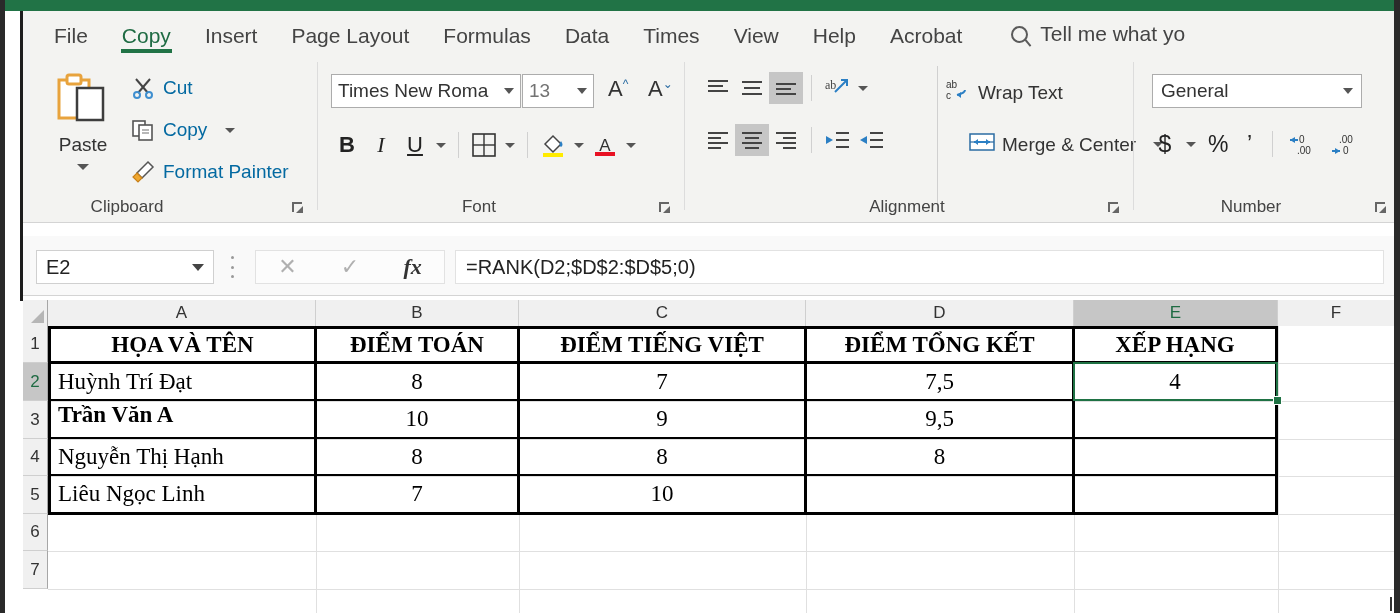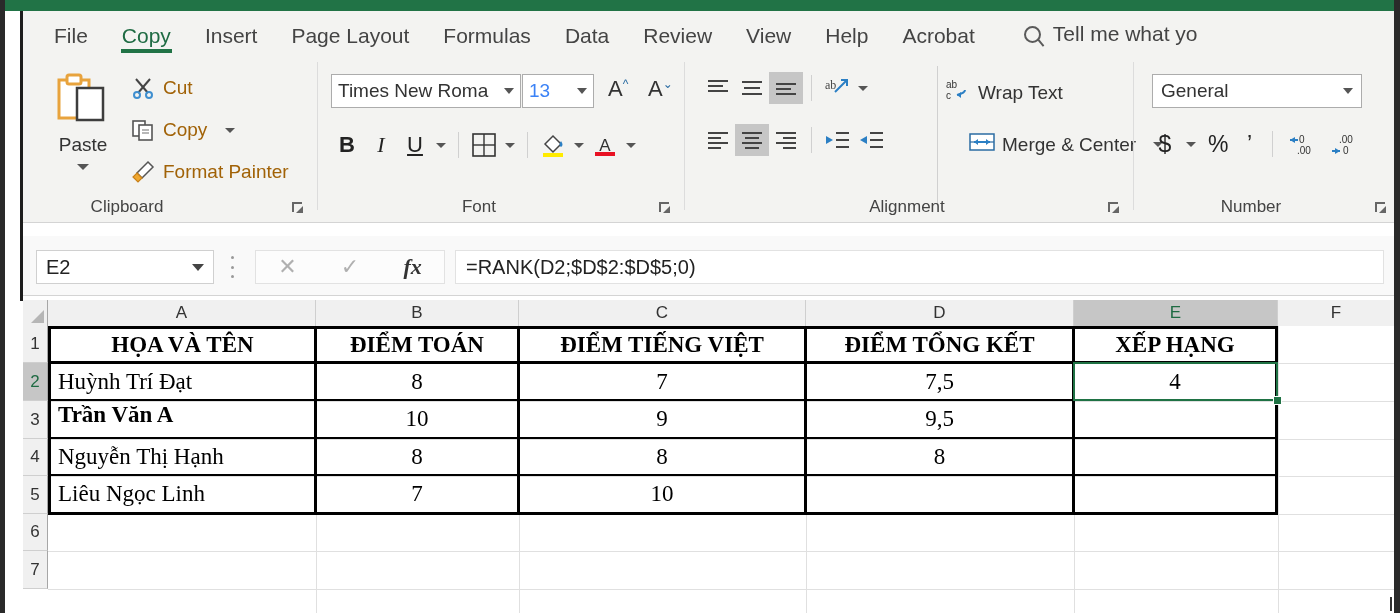--- a/index.html
+++ b/index.html
@@ -38,27 +38,27 @@
   .grp .glabel{ position:absolute; bottom:6px; left:0; width:100%; text-align:center; font-size:17px; color:#444; }
   .sep { position:absolute; top:8px; width:1px; height:148px; background:#dcdcdc; }
   .launcher{ position:absolute; bottom:8px; font-size:13px; color:#666; width:14px; height:14px; }
   .launcher svg{ display:block; }
 
   
   .paste-btn { position:absolute; left:22px; top:14px; width:76px; height:128px; text-align:center; cursor:pointer; }
   .clip-icon { margin:4px auto 0; width:58px; height:58px; position:relative; }
   .paste-label { font-size:19px; color:#333; margin-top:4px; }
   .caret-d { width:0;height:0;border-left:6px solid transparent;border-right:6px solid transparent;border-top:6px solid #555; margin:8px auto 0;}
-  .cmd { position:absolute; display:flex; align-items:center; gap:8px; font-size:19px; color:#a16207; cursor:pointer; white-space:nowrap;}
+  .cmd { position:absolute; display:flex; align-items:center; gap:8px; font-size:19px; color:#0369a1; cursor:pointer; white-space:nowrap;}
   .cmd .ic { width:24px; height:24px; flex:0 0 24px; position:relative;}
   .mini-caret { width:0;height:0;border-left:5px solid transparent;border-right:5px solid transparent;border-top:5px solid #555; display:inline-block; margin-left:10px;}
 
   
   .fontbox { position:absolute; left:11px; top:20px; width:190px; height:34px; border:1px solid #acacac; background:#fff; display:flex; align-items:center; padding:0 6px; font-size:19px; color:#333; }
-  .sizebox { position:absolute; left:202px; top:20px; width:72px; height:34px; border:1px solid #acacac; background:#fff; display:flex; align-items:center; padding:0 6px; font-size:19px; color:#3b82f6;}
+  .sizebox { position:absolute; left:202px; top:20px; width:72px; height:34px; border:1px solid #acacac; background:#fff; display:flex; align-items:center; padding:0 6px; font-size:19px; color:#737373;}
   .bx-caret{ margin-left:auto; width:0;height:0;border-left:5px solid transparent;border-right:5px solid transparent;border-top:6px solid #555;}
   .grow-a, .shrink-a { position:absolute; top:22px; font-size:22px; color:#333; cursor:pointer;}
   .fmtrow { position:absolute; top:74px; left:10px; display:flex; align-items:center; gap:0px; }
   .fbtn { width:34px; height:34px; display:flex; align-items:center; justify-content:center; font-size:22px; color:#222; cursor:pointer; position:relative;}
   .vsep{ width:1px;height:26px;background:#d0d0d0;margin:0 8px;}
 
   
   .alnrow { position:absolute; display:flex; align-items:center; }
   .abtn { width:34px; height:32px; display:flex; align-items:center; justify-content:center; cursor:pointer; position:relative;}
   .abtn.sel { background:#c6c6c6; }
@@ -108,21 +108,21 @@
   <div class="titlebar"></div>
 
   <div class="tabstrip">
     <div class="tabs">
       <div class="tab">File</div>
       <div class="tab active">Copy</div>
       <div class="tab">Insert</div>
       <div class="tab">Page Layout</div>
       <div class="tab">Formulas</div>
       <div class="tab">Data</div>
-      <div class="tab">Review</div>
+      <div class="tab">Times</div>
       <div class="tab">View</div>
       <div class="tab">Help</div>
       <div class="tab">Acrobat</div>
       <div class="tellme">
         <span class="mag"></span>
         <span>Tell me what yo</span>
       </div>
     </div>
   </div>
 

